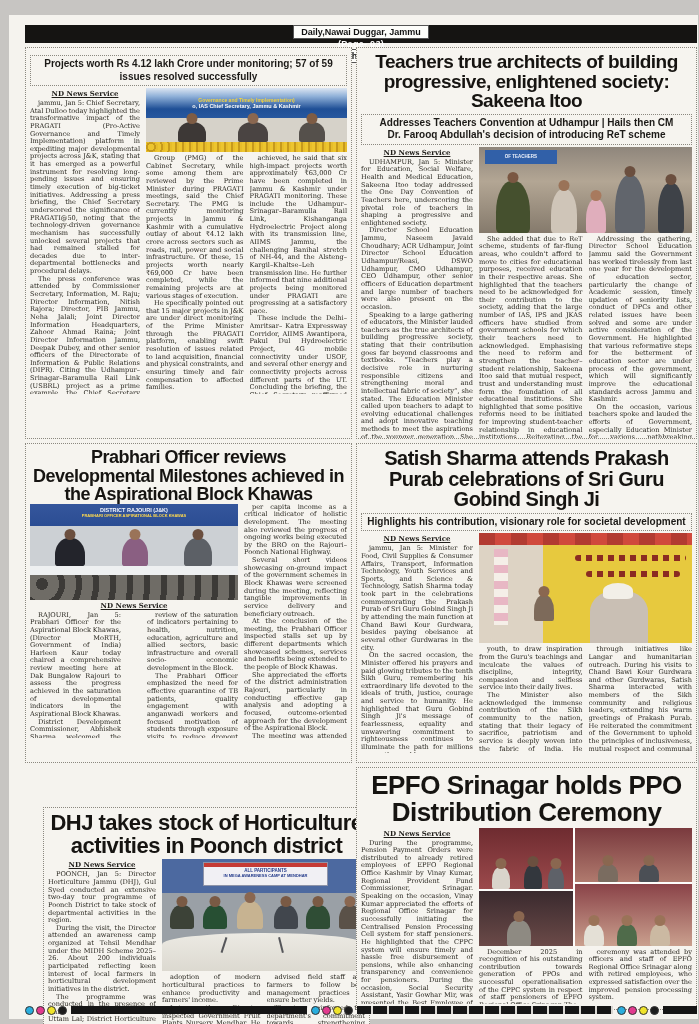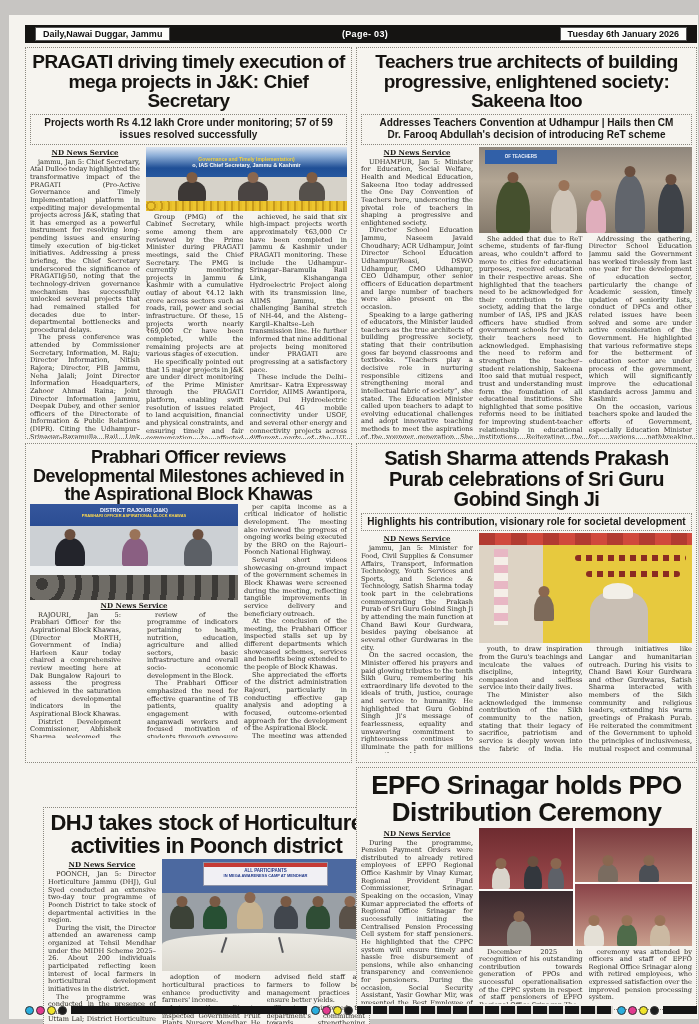--- a/index.html
+++ b/index.html
@@ -1,21 +1,21 @@
 <!DOCTYPE html>
 <html><head>
 <meta charset="utf-8">
 <style>
   html,body{margin:0;padding:0;}
   body{width:699px;height:1024px;position:relative;background:#c7c5c2;overflow:hidden;
        font-family:"DejaVu Serif",serif;}
   .sheet{position:absolute;left:9px;top:15px;width:689px;height:1004px;background:#f5f3ee;}
   .hdrbar{position:absolute;left:25px;top:25px;width:672px;height:18px;background:#151412;
           display:flex;align-items:center;justify-content:space-between;padding:0 10px;box-sizing:border-box;
-          font-family:"Liberation Sans",sans-serif;font-weight:bold;font-size:9px;}
+          font-family:"Liberation Sans",sans-serif;font-weight:bold;font-size:9px;flex-direction:column;}
   .hdrbox{background:#fdfdfa;color:#111;padding:1px 7px;border:1px solid #555;}
   .hdrcenter{color:#fff;letter-spacing:.3px;}
   .article{position:absolute;background:#f6f4ef;border:1.5px dotted #8b887f;padding:4px;
            box-sizing:border-box;overflow:hidden;}
   .hl{font-family:"Liberation Sans",sans-serif;font-weight:700;text-align:center;color:#161411;
       line-height:1.03;letter-spacing:-.5px;}
   .sub{border:1.5px dotted #8b887f;font-family:"Liberation Sans",sans-serif;font-weight:700;
        text-align:center;color:#1c1a17;padding:2px 3px;margin:3px 0 2px 0;line-height:1.25;}
   .byline{font-weight:700;text-decoration:underline;text-align:center;font-size:7px;margin:1px 0 2px 0;color:#201e1a;}
   .cols{display:flex;gap:6px;overflow:hidden;}
@@ -39,21 +39,20 @@
 
 <div class="sheet"></div>
 
 <div class="hdrbar">
   <span class="hdrbox">Daily,Nawai Duggar, Jammu</span>
   <span class="hdrcenter">(Page- 03)</span>
   <span class="hdrbox">Tuesday 6th January 2026</span>
 </div>
 
 <div class="article" style="left:25px;top:47px;width:327px;height:392px;">
-  <div class="hl" style="font-size:19px;">PRAGATI driving timely execution of mega projects in J&amp;K: Chief Secretary</div>
   <div class="sub" style="font-size:10px;">Projects worth Rs 4.12 lakh Crore under monitoring; 57 of 59 issues resolved successfully</div>
   <div class="cols" style="height:306px;">
     <div class="col" style="flex:0 0 110px;">
       <div class="byline">ND News Service</div>
       <p>jammu, Jan 5: Chief Secretary, Atal Dulloo today highlighted the transformative impact of the PRAGATI (Pro-Active Governance and Timely Implementation) platform in expediting major developmental projects across J&amp;K, stating that it has emerged as a powerful instrument for resolving long-pending issues and ensuring timely execution of big-ticket initiatives. Addressing a press briefing, the Chief Secretary underscored the significance of PRAGATI@50, noting that the technology-driven governance mechanism has successfully unlocked several projects that had remained stalled for decades due to inter-departmental bottlenecks and procedural delays.</p>
       <p>The press conference was attended by Commissioner Secretary, Information, M. Raju; Director Information, Nitish Rajora; Director, PIB Jammu, Neha Jalali; Joint Director Information Headquarters, Zahoor Ahmad Raina; Joint Director Information Jammu, Deepak Dubey, and other senior officers of the Directorate of Information &amp; Public Relations (DIPR). Citing the Udhampur–Srinagar–Baramulla Rail Link (USBRL) project as a prime example, the Chief Secretary said that despite being initiated in 1995, the project witnessed minimal progress for nearly 25 years. However, after being taken up under PRAGATI for close monitoring, the project gained substantial momentum due to enhanced inter-departmental coordination and direct intervention at the highest level by the Prime Minister himself.</p>
 
     </div>
     <div class="rightstack">
       <div class="photo" style="height:64px;">
@@ -139,21 +138,21 @@
         <div style="position:absolute;left:0;right:0;bottom:0;height:25px;background:repeating-radial-gradient(circle at 12px 9px,#3c3a37 0 6px,#6f6c66 6px 17px);"></div>
       </div>
       <div class="byline">ND News Service</div>
       <div class="cols" style="flex:1;gap:26px;">
         <div class="col">
           <p>RAJOURI, Jan 5: Prabhari Officer for the Aspirational Block Khawas, (Director MoRTH, Government of India) Harleen Kaur today chaired a comprehensive review meeting here at Dak Bungalow Rajouri to assess the progress achieved in the saturation of developmental indicators in the Aspirational Block Khawas.</p>
           <p>District Development Commissioner, Abhishek Sharma welcomed the Prabhari Officer and presented a detailed PowerPoint presentation highlighting sector-wise progress, achievements, challenges and gap analysis of the Aspirational Block.</p>
 
         </div>
         <div class="col">
-          <p>review of the programme of indicators pertaining to health, nutrition, education, agriculture and allied sectors, basic infrastructure and overall socio- economic development in the Block.</p>
+          <p>review of the saturation of indicators pertaining to health, nutrition, education, agriculture and allied sectors, basic infrastructure and overall socio- economic development in the Block.</p>
           <p>The Prabhari Officer emphasized the need for effective quarantine of TB patients, quality engagement with anganwadi workers and focused motivation of students through exposure visits to reduce dropout rates. Stress was also laid on introducing audio-visual smart classes, screening of motivational educational films in schools and branding of local products to enhance livelihoods.</p>
 
         </div>
       </div>
     </div>
     <div class="col">
       <p>per capita income as a critical indicator of holistic development. The meeting also reviewed the progress of ongoing works being executed by the BRO on the Rajouri–Poonch National Highway.</p>
       <p>Several short videos showcasing on-ground impact of the government schemes in Block Khawas were screened during the meeting, reflecting tangible improvements in service delivery and beneficiary outreach.</p>
       <p>At the conclusion of the meeting, the Prabhari Officer inspected stalls set up by different departments which showcased schemes, services and benefits being extended to the people of Block Khawas.</p>
       <p>She appreciated the efforts of the district administration Rajouri, particularly in conducting effective gap analysis and adopting a focused, outcome-oriented approach for the development of the Aspirational Block.</p>

